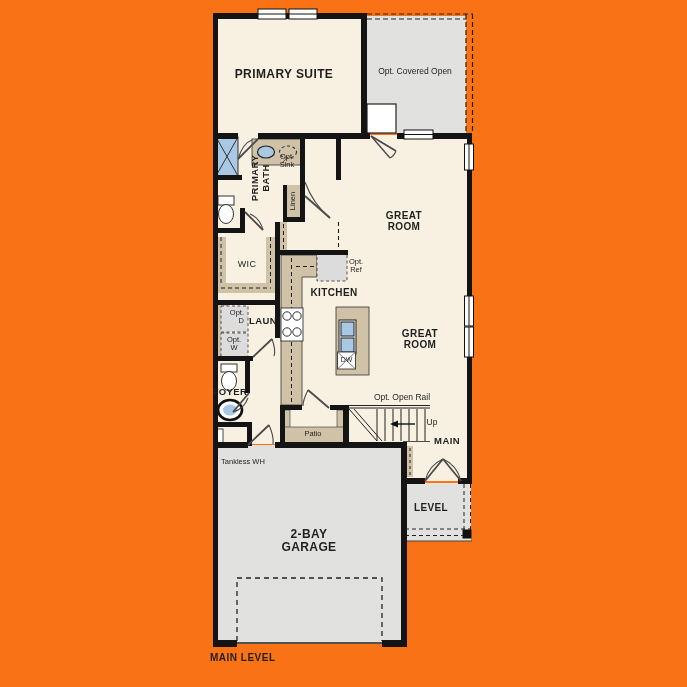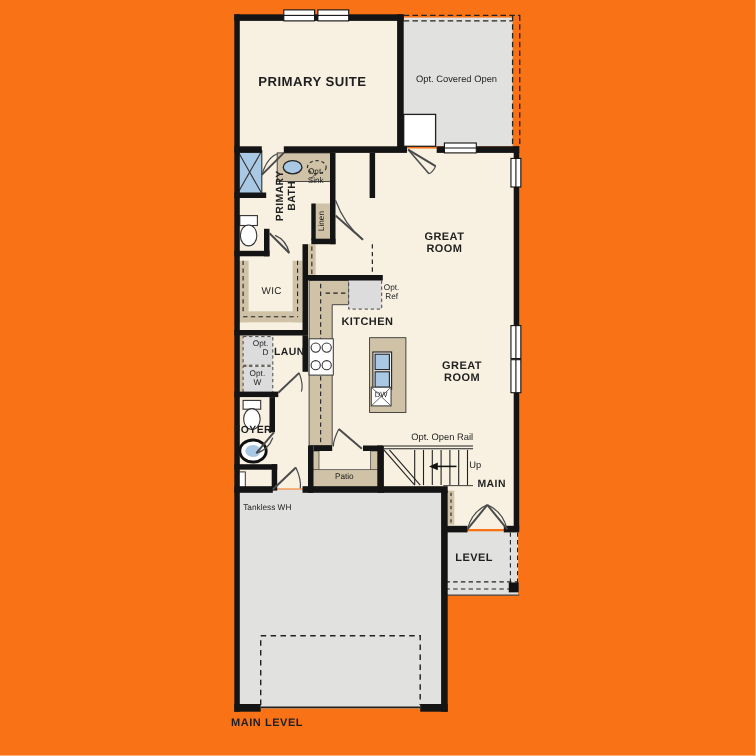--- a/index.html
+++ b/index.html
@@ -282,15 +282,16 @@
   <div class="lbl s75" style="left:234px;top:317px;width:20px;text-align:right;">Opt. D</div>
   <div class="lbl s75" style="left:234px;top:344px;width:20px;">Opt. W</div>
   <div class="lbl s75" style="left:332px;top:266px;width:26px;margin-left:24px;">Opt. Ref</div>
   <div class="lbl s75" style="left:287px;top:161px;width:28px;">Opt. Sink</div>
   <div class="lbl s75" style="left:243px;top:438px;width:46px;margin-top:24px;">Tankless WH</div>
   <div class="lbl s75" style="left:313px;top:434px;width:50px;">Patio</div>
   <div class="lbl s85" style="left:402px;top:398px;width:110px;">Opt. Open Rail</div>
   <div class="lbl s85" style="left:432px;top:423px;width:24px;">Up</div>
   <div class="lbl b s95" style="left:447px;top:441px;width:60px;">MAIN</div>
   <div class="lbl b s10" style="left:431px;top:508px;width:60px;">LEVEL</div>
+  <div class="lbl b s12" style="left:309px;top:541px;width:84px;">2-BAY GARAGE</div>
   <div class="lbl s7" style="left:346.5px;top:360px;width:24px;">DW</div>
   <div class="title" style="left:210px;top:652px;">MAIN LEVEL</div>
 </div>
 
 </body></html>

